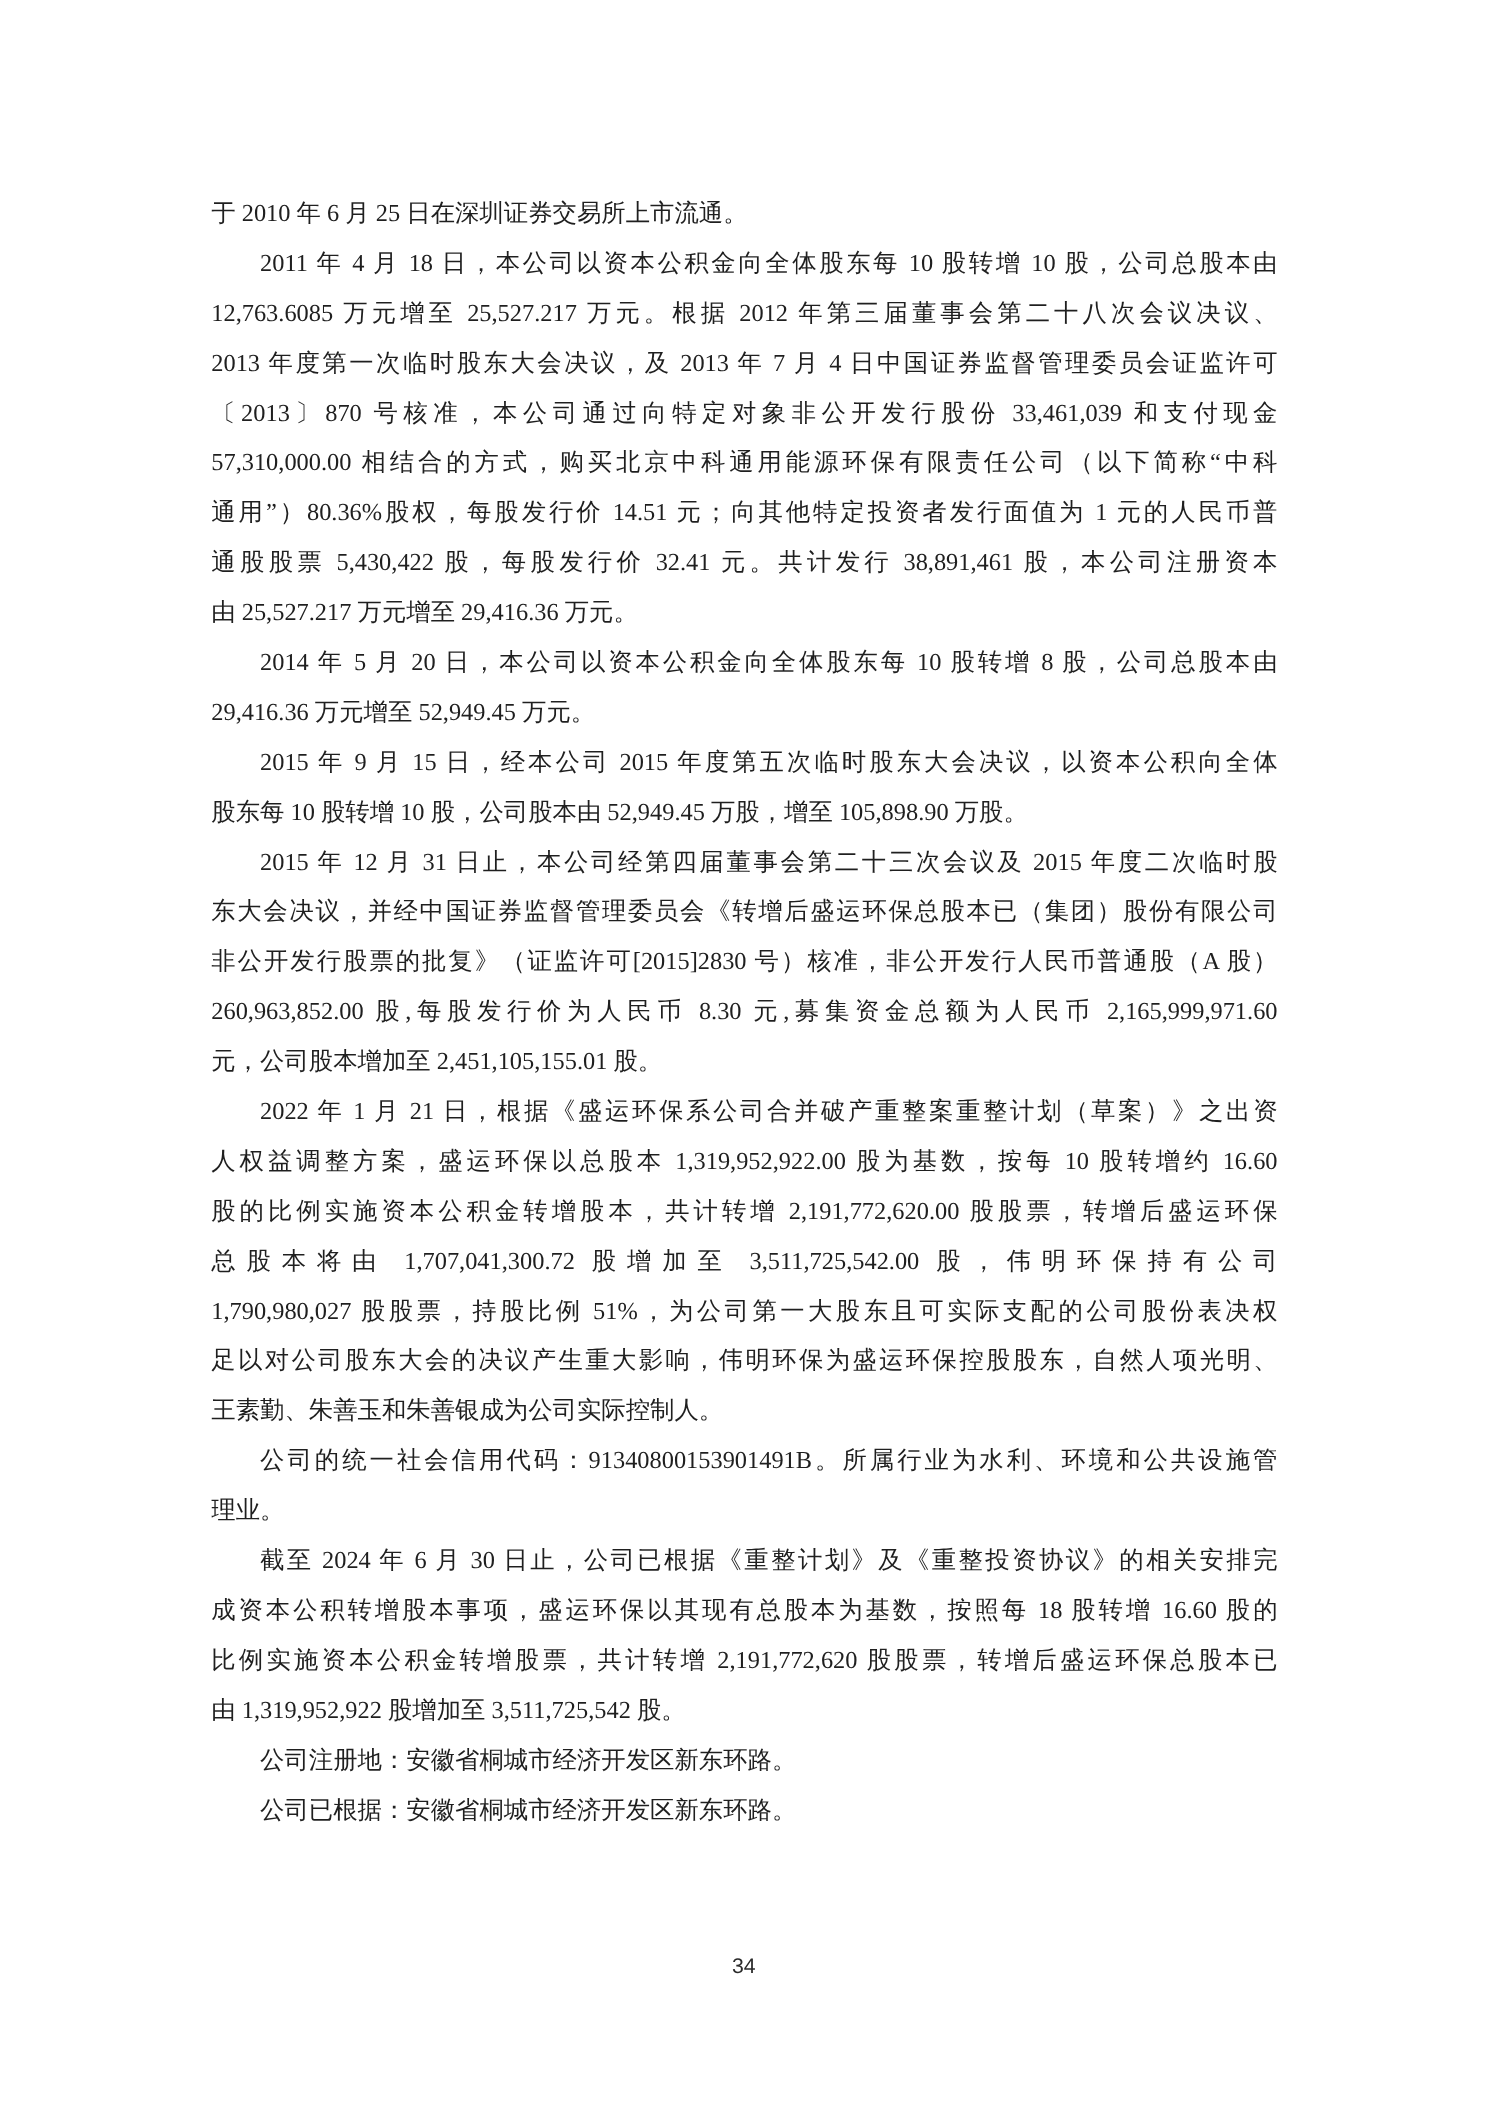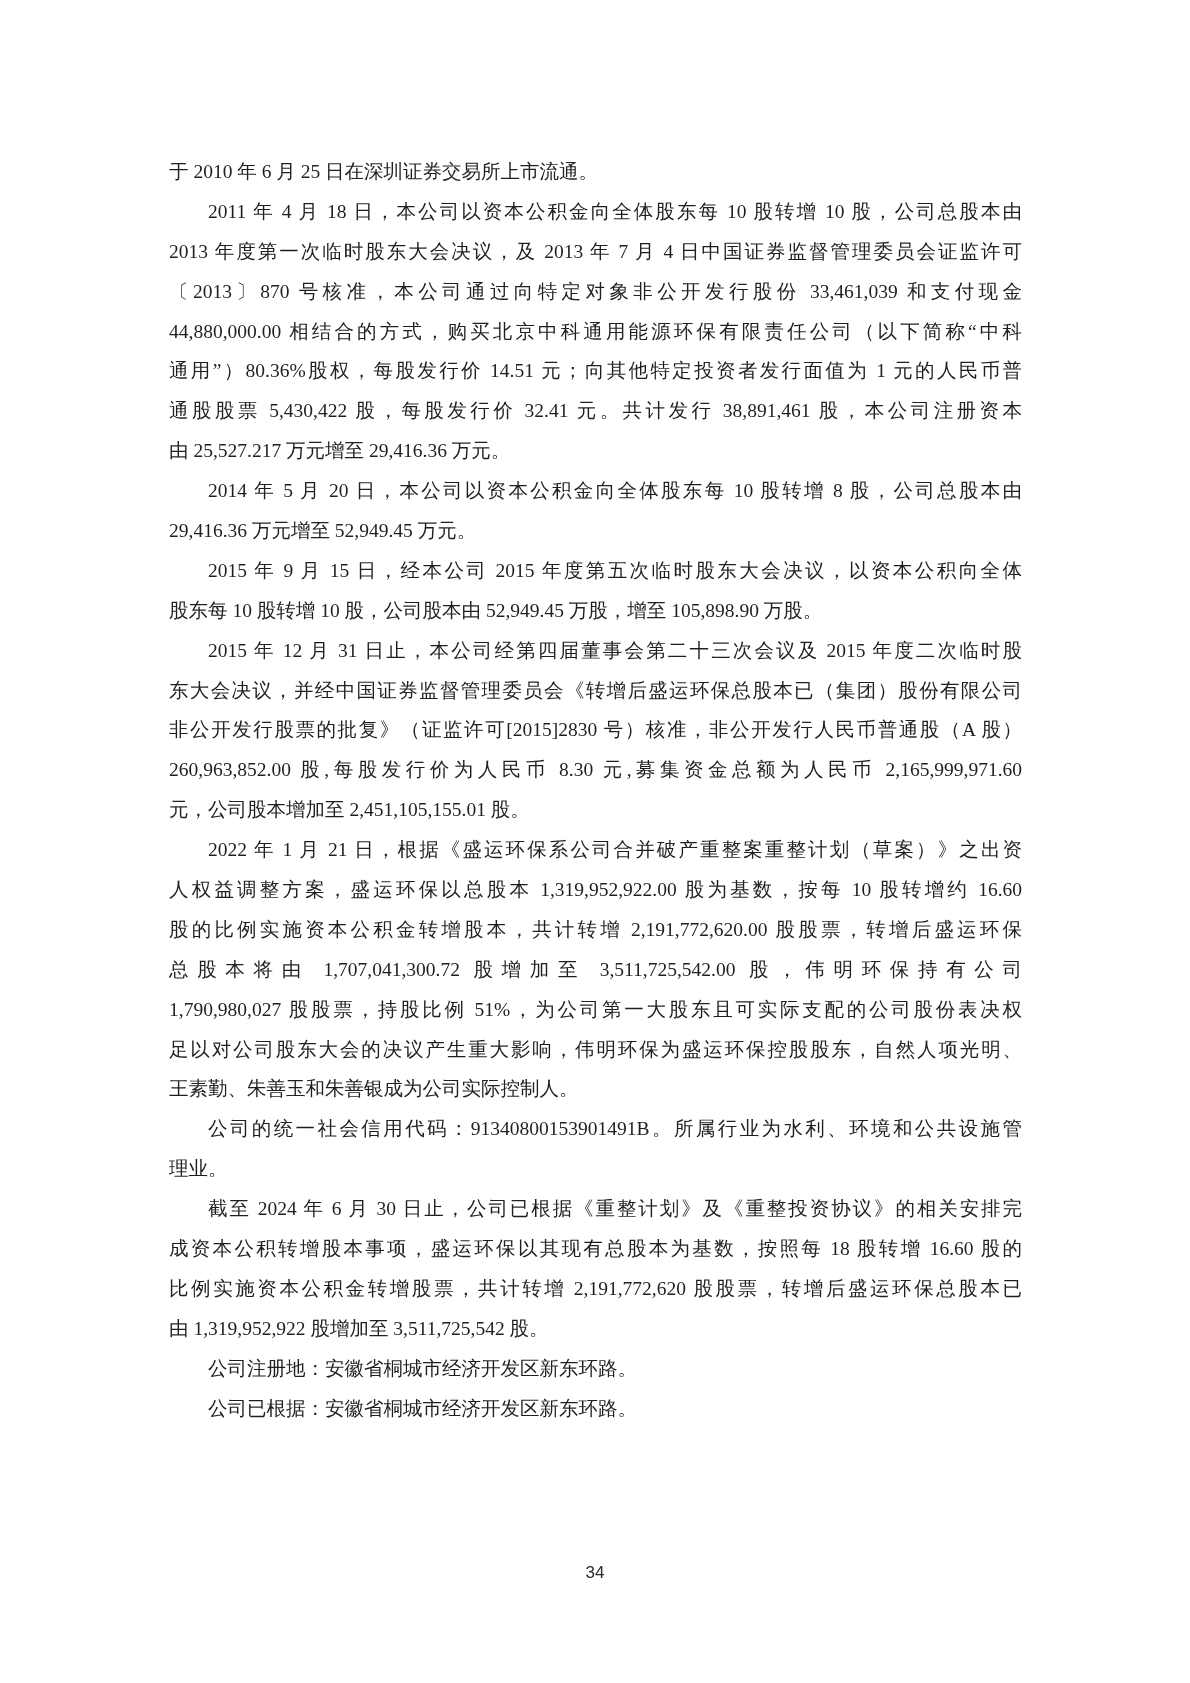--- a/index.html
+++ b/index.html
@@ -56,23 +56,24 @@
 </head>
 <body>
 
 <div class="page">
   <div class="content" id="doc-body">
       <div class="paragraph">
         <div class="line last">于 2010 年 6 月 25 日在深圳证券交易所上市流通。</div>
       </div>
       <div class="paragraph">
         <div class="line indent">2011 年 4 月 18 日，本公司以资本公积金向全体股东每 10 股转增 10 股，公司总股本由</div>
+        <div class="line">12,763.6085 万元增至 25,527.217 万元。根据 2012 年第三届董事会第二十八次会议决议、</div>
         <div class="line">2013 年度第一次临时股东大会决议，及 2013 年 7 月 4 日中国证券监督管理委员会证监许可</div>
         <div class="line">〔2013〕870 号核准，本公司通过向特定对象非公开发行股份 33,461,039 和支付现金</div>
-        <div class="line">44,880,000.00 相结合的方式，购买北京中科通用能源环保有限责任公司（以下简称“中科</div>
+        <div class="line">57,310,000.00 相结合的方式，购买北京中科通用能源环保有限责任公司（以下简称“中科</div>
         <div class="line">通用”）80.36%股权，每股发行价 14.51 元；向其他特定投资者发行面值为 1 元的人民币普</div>
         <div class="line">通股股票 5,430,422 股，每股发行价 32.41 元。共计发行 38,891,461 股，本公司注册资本</div>
         <div class="line last">由 25,527.217 万元增至 29,416.36 万元。</div>
       </div>
       <div class="paragraph">
         <div class="line indent">2014 年 5 月 20 日，本公司以资本公积金向全体股东每 10 股转增 8 股，公司总股本由</div>
         <div class="line last">29,416.36 万元增至 52,949.45 万元。</div>
       </div>
       <div class="paragraph">
         <div class="line indent">2015 年 9 月 15 日，经本公司 2015 年度第五次临时股东大会决议，以资本公积向全体</div>

